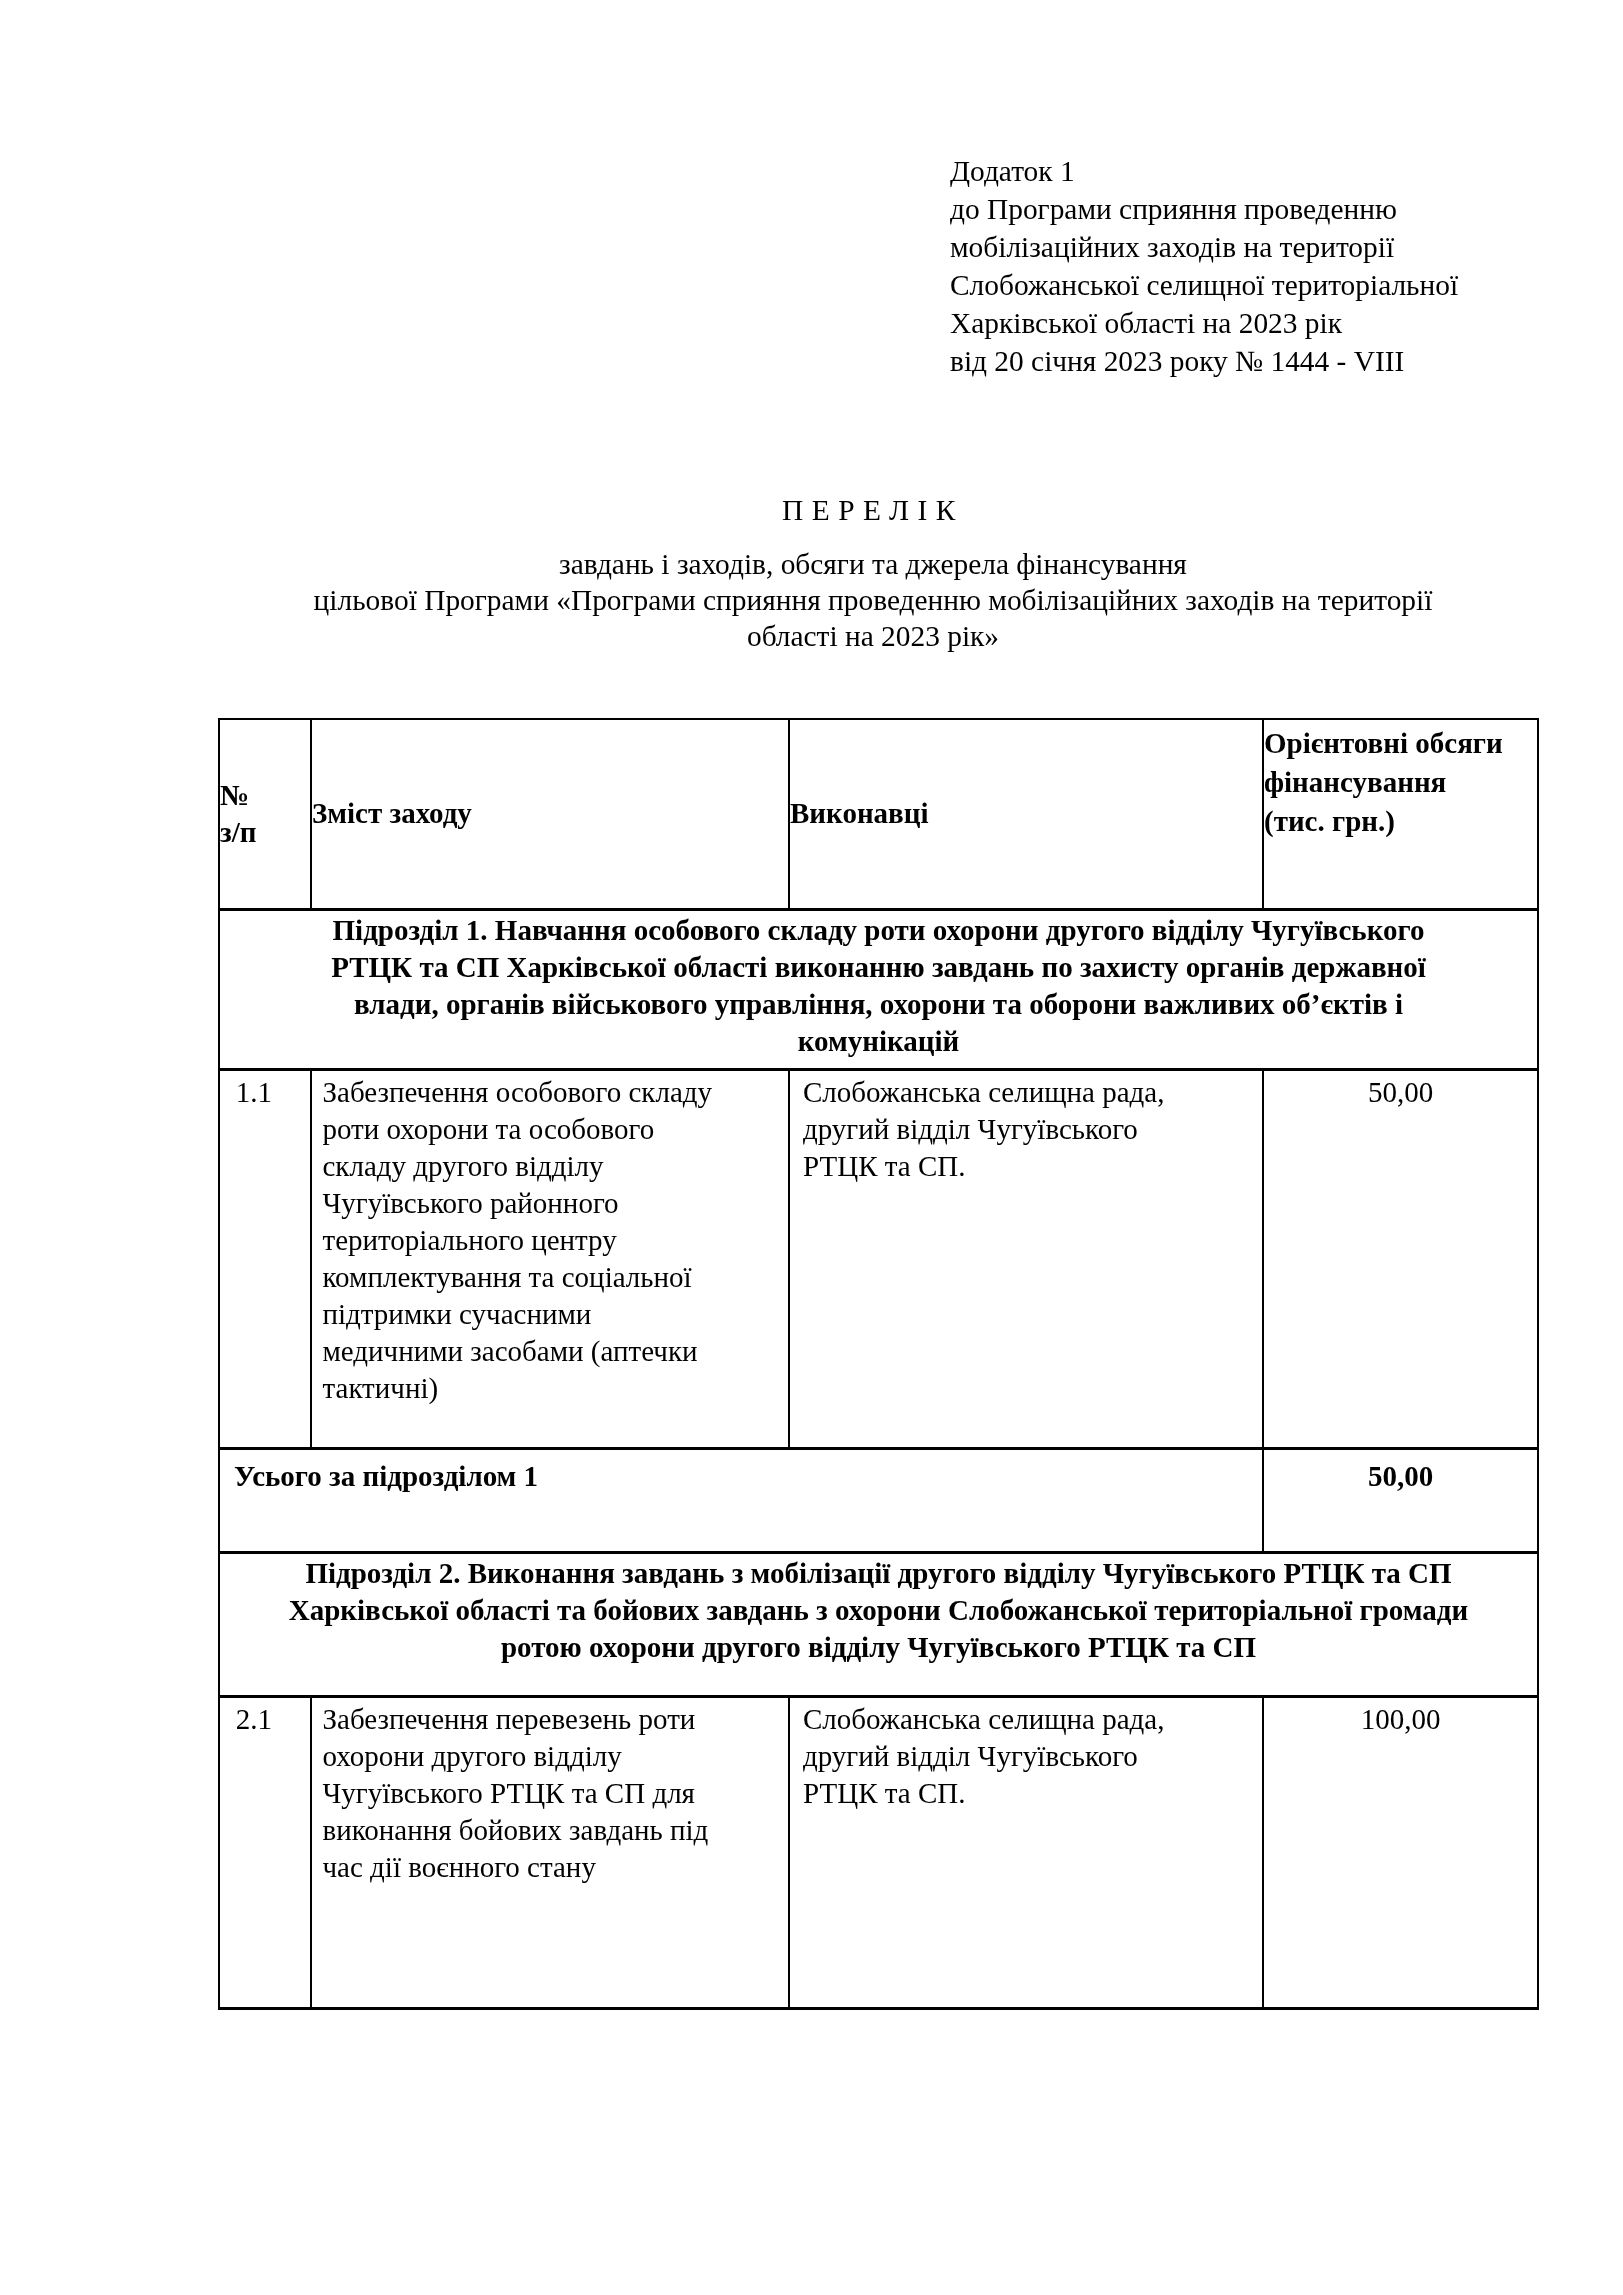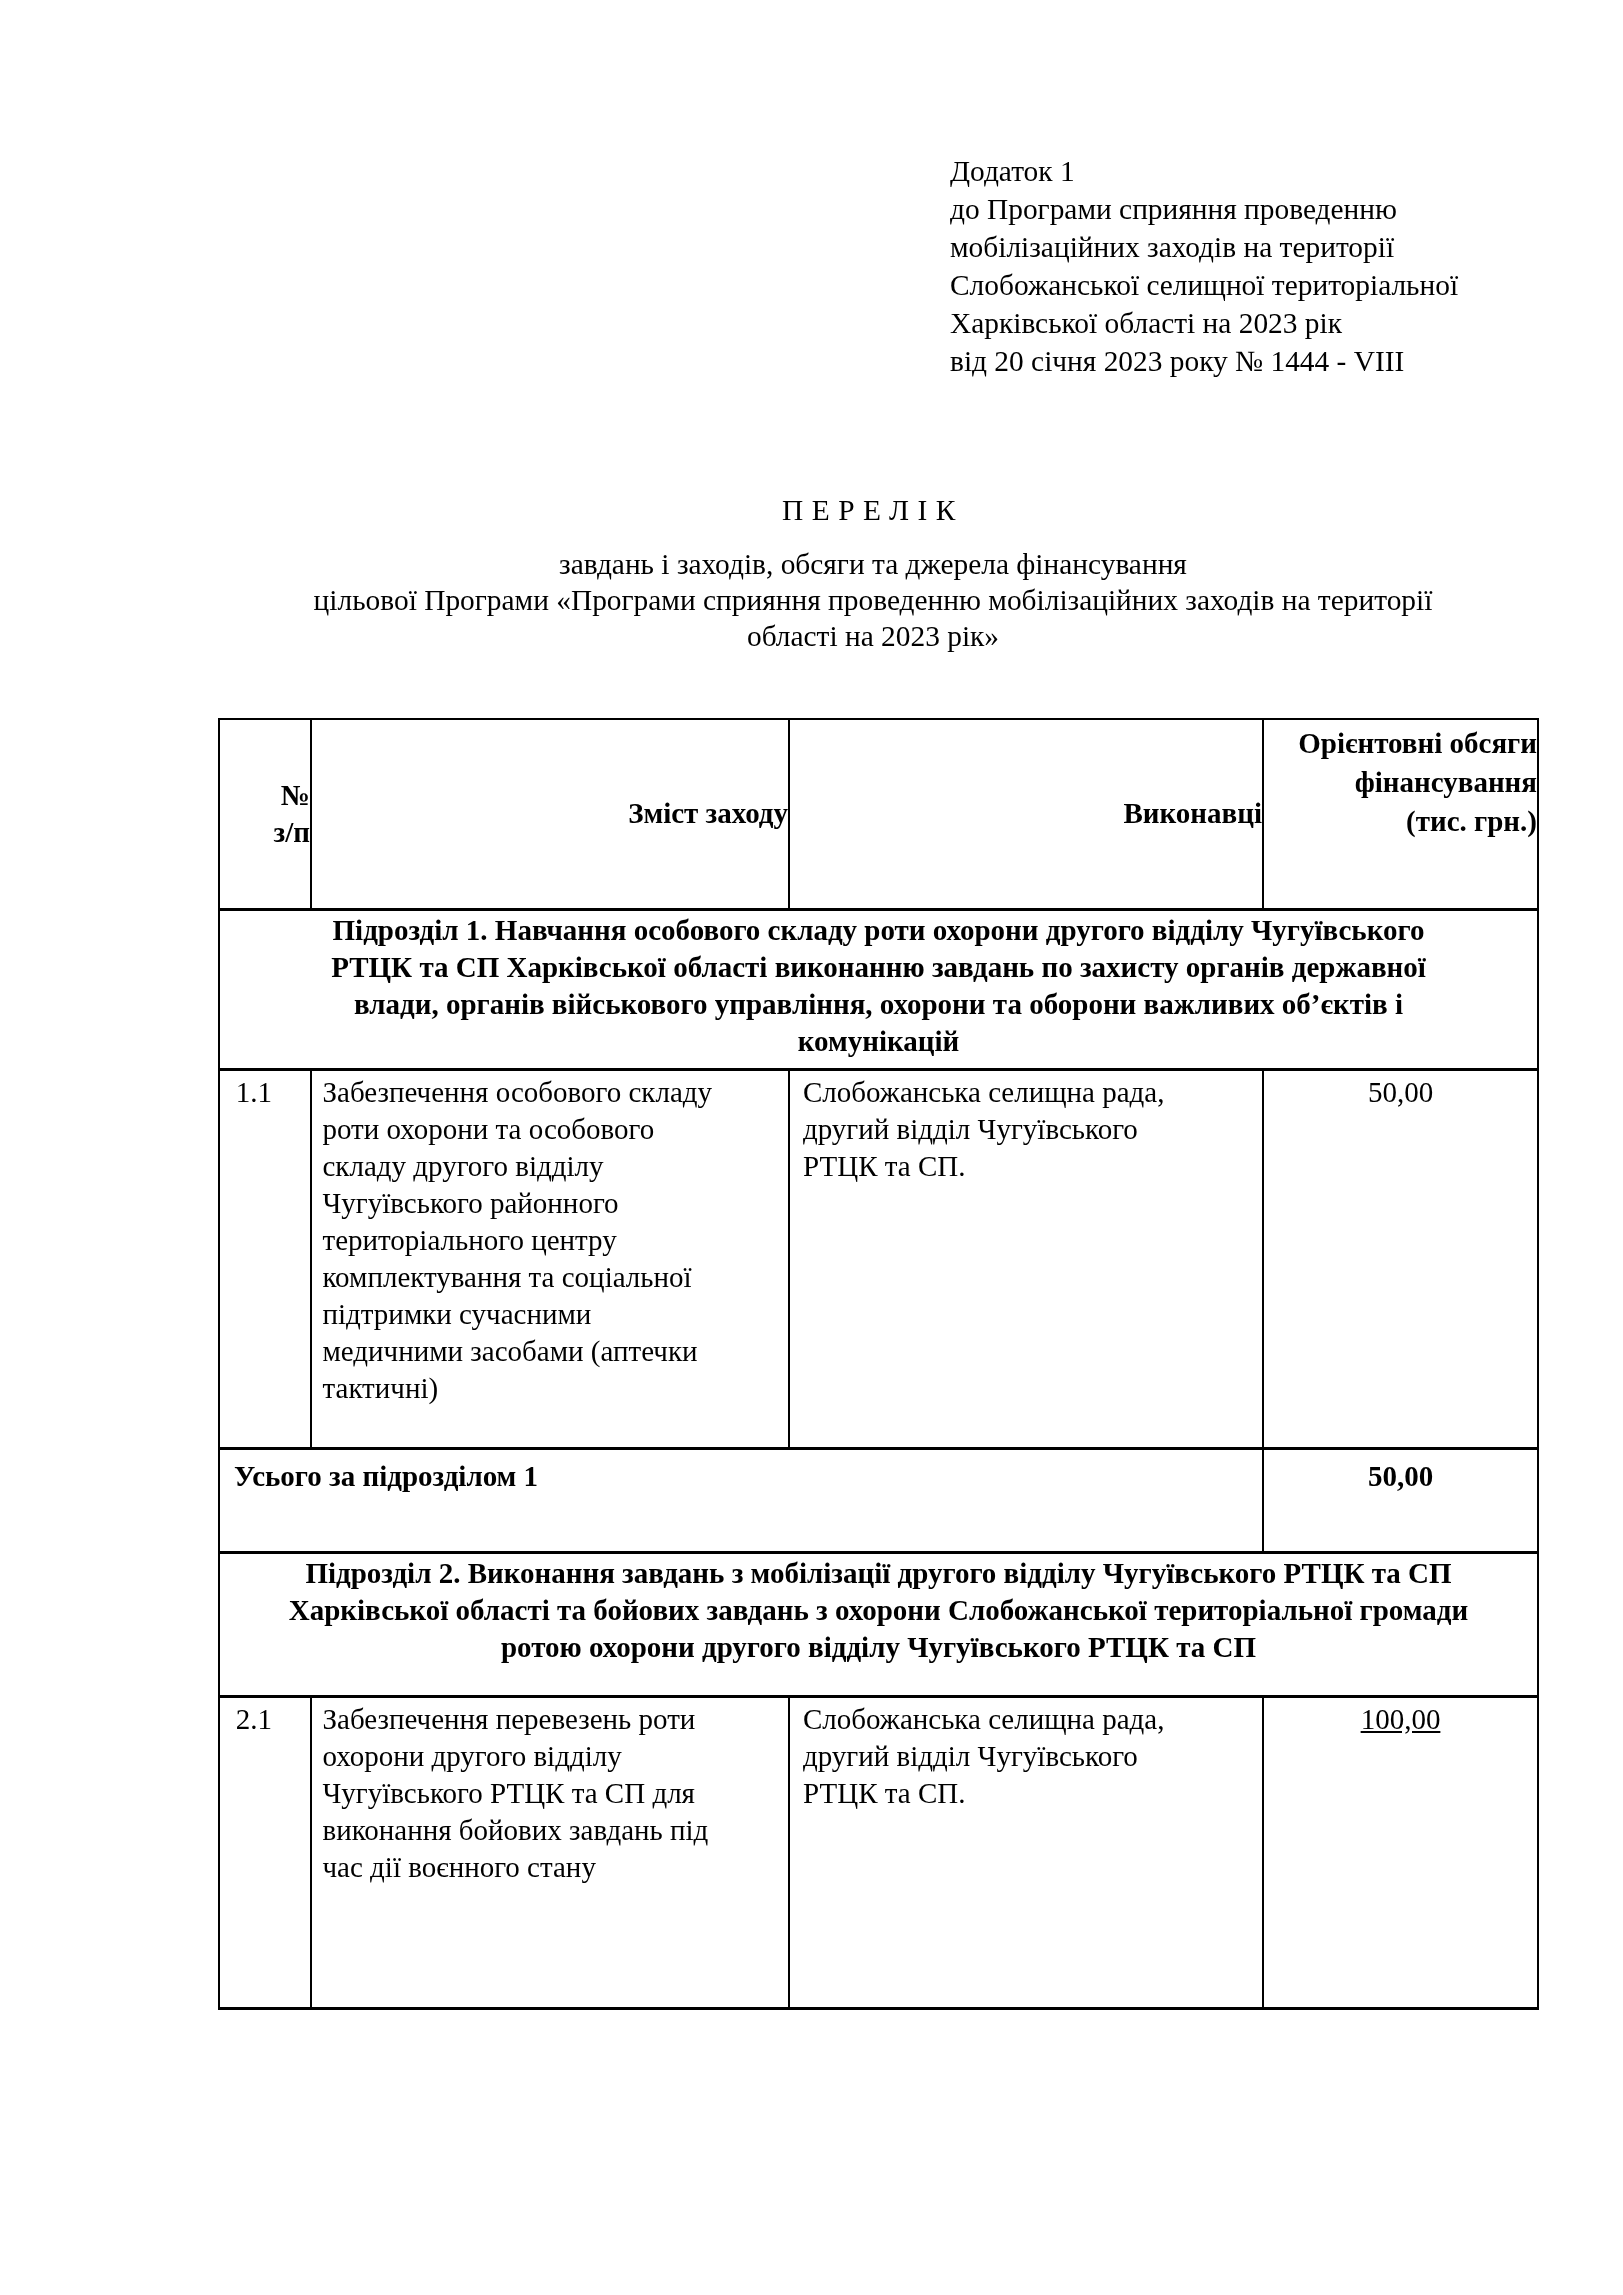--- a/index.html
+++ b/index.html
@@ -20,21 +20,21 @@
 
     table.plan {
       position: absolute; left: 218px; top: 718px;
       width: 1319px; border-collapse: collapse; table-layout: fixed;
       font-size: 29px; line-height: 37px;
     }
     table.plan td, table.plan th {
       border: 2px solid #000; vertical-align: top; padding: 0;
     }
     table.plan tr.thick-top > td, table.plan tr.thick-top > th { border-top-width: 3.9px; margin-left: 40px; }
-    table.plan th { font-weight: bold; vertical-align: middle; text-align: right; }
+    table.plan th { font-weight: bold; vertical-align: middle; text-align: left; }
 
     .col-num { width: 92px; }
     .col-content { width: 478px; }
     .col-exec { width: 474px; }
     .col-amt { width: 275px; }
 
     tr.header-row th { height: 184px; }
     tr.header-row th.amt-head { vertical-align: top; padding-top: 3.9px; line-height: 39px; }
 
     tr.subsection-row td {
@@ -149,17 +149,17 @@
       <span class="line">охорони другого відділу</span>
       <span class="line">Чугуївського РТЦК та СП для</span>
       <span class="line">виконання бойових завдань під</span>
       <span class="line">час дії воєнного стану</span>
     </td>
     <td class="exec-cell" style="border-bottom-width:3.9px;">
       <span class="line">Слобожанська селищна рада,</span>
       <span class="line">другий відділ Чугуївського</span>
       <span class="line">РТЦК та СП.</span>
     </td>
-    <td class="amt-cell" style="border-bottom-width:3.9px;text-decoration:underline;">100,00</td>
+    <td class="amt-cell" style="border-bottom-width:3.9px;">100,00</td>
   </tr>
 </tbody>
   </table>
 
 
 </body></html>

